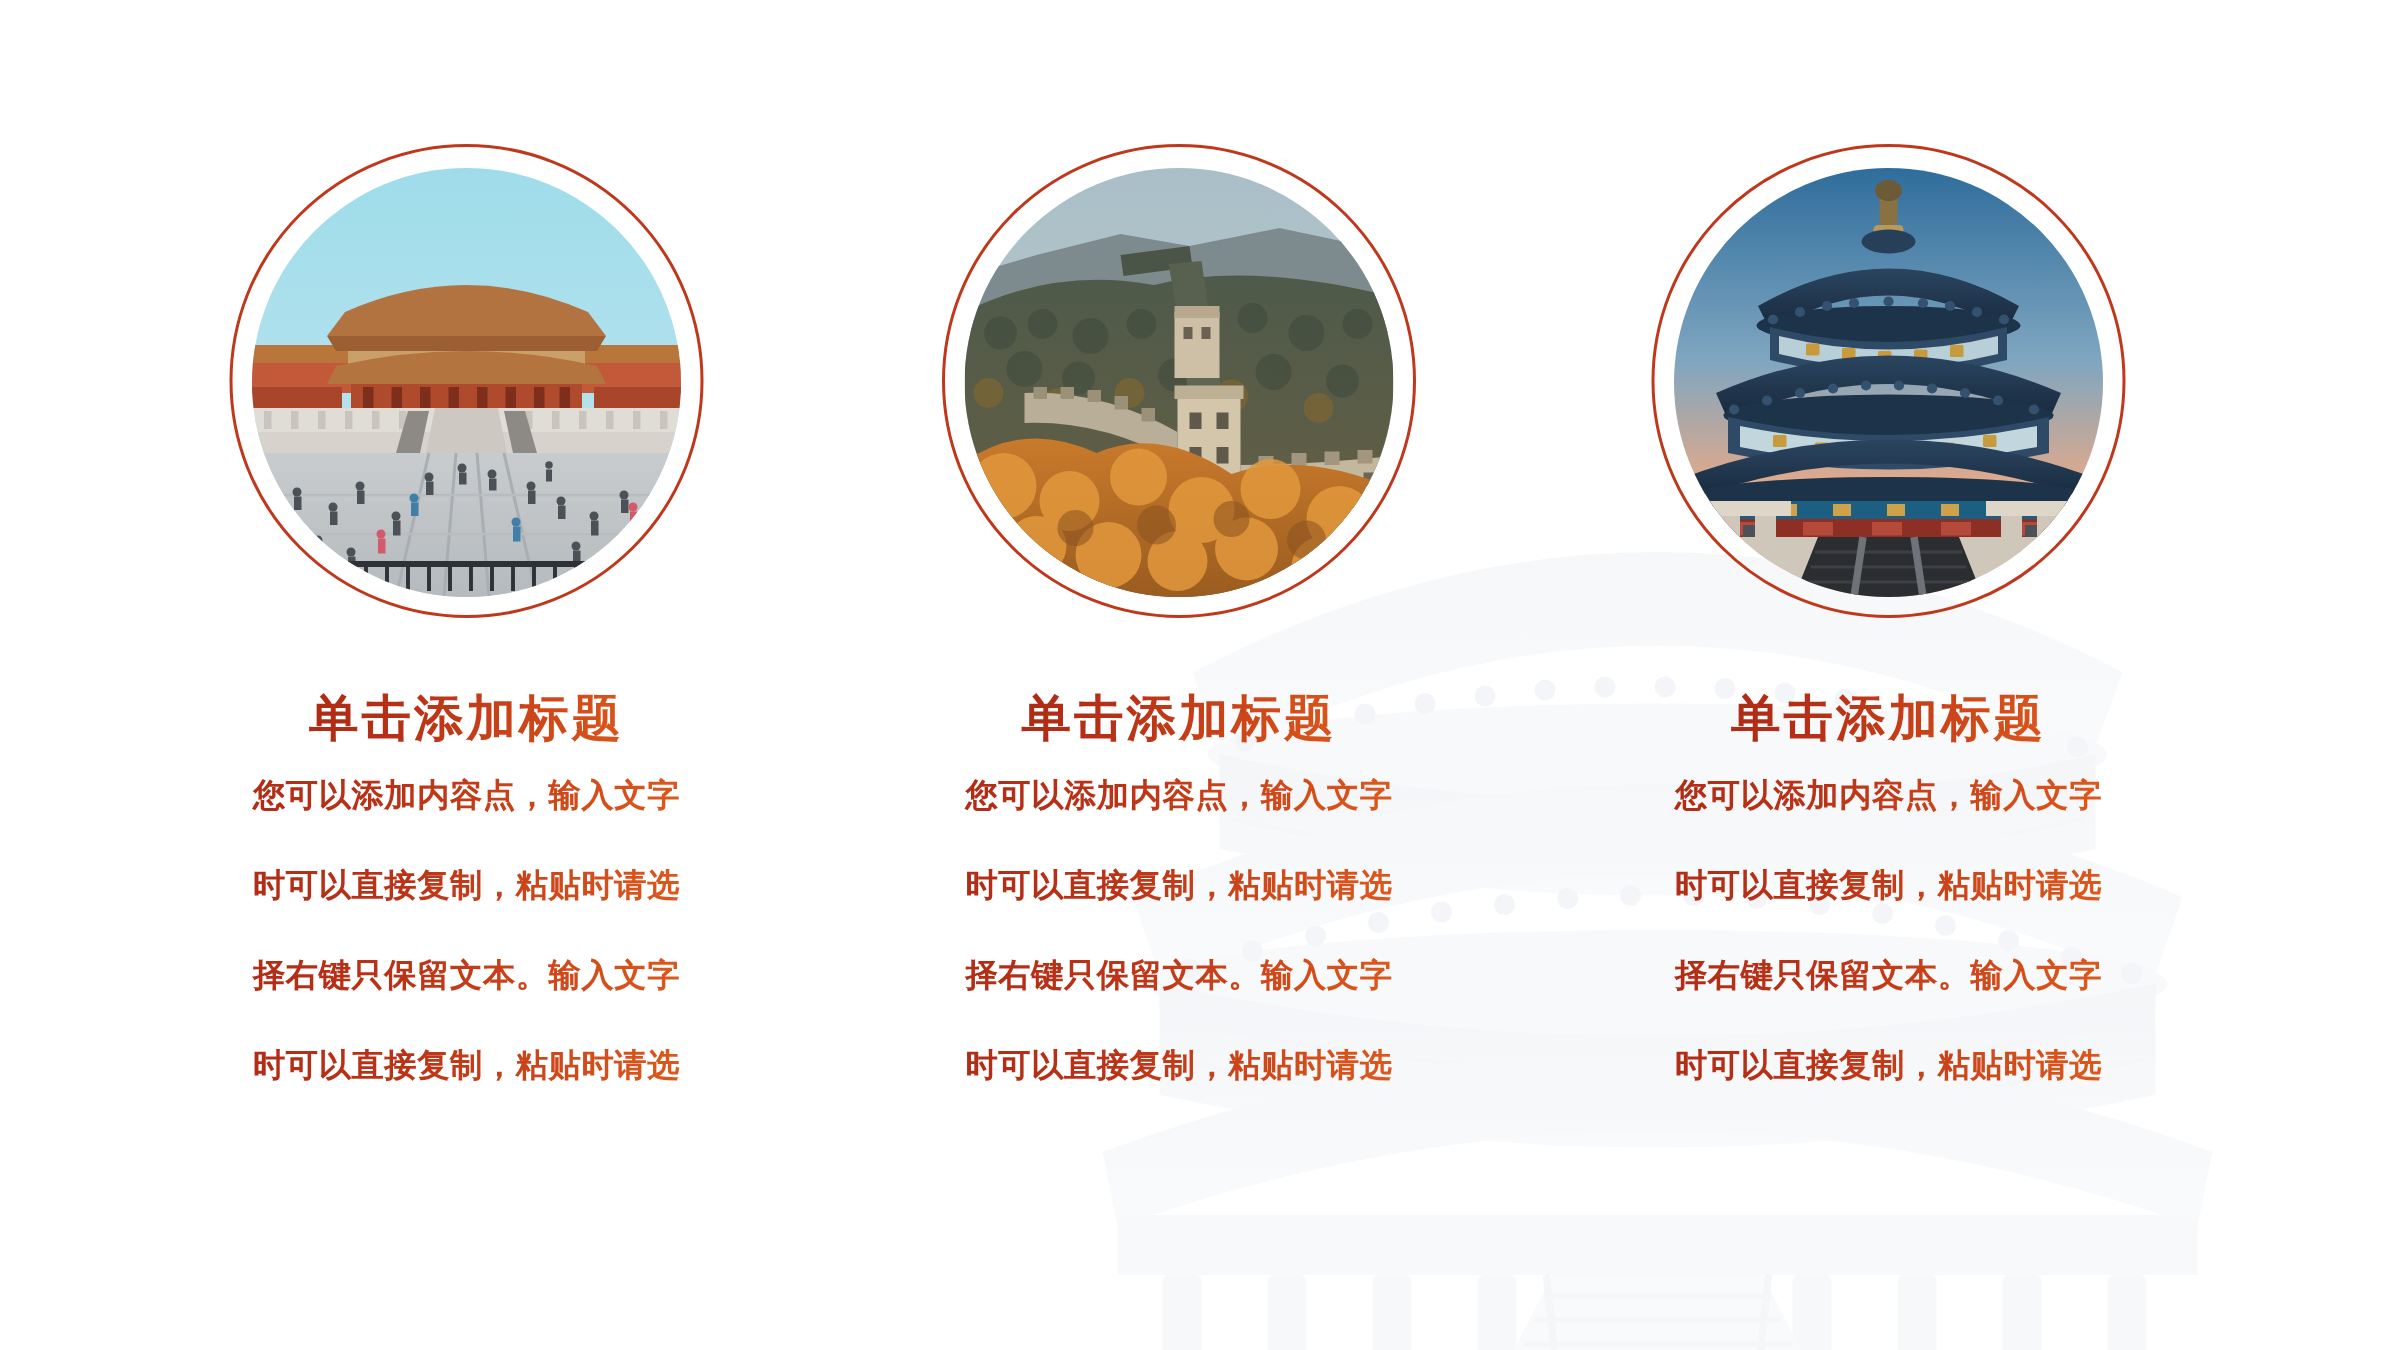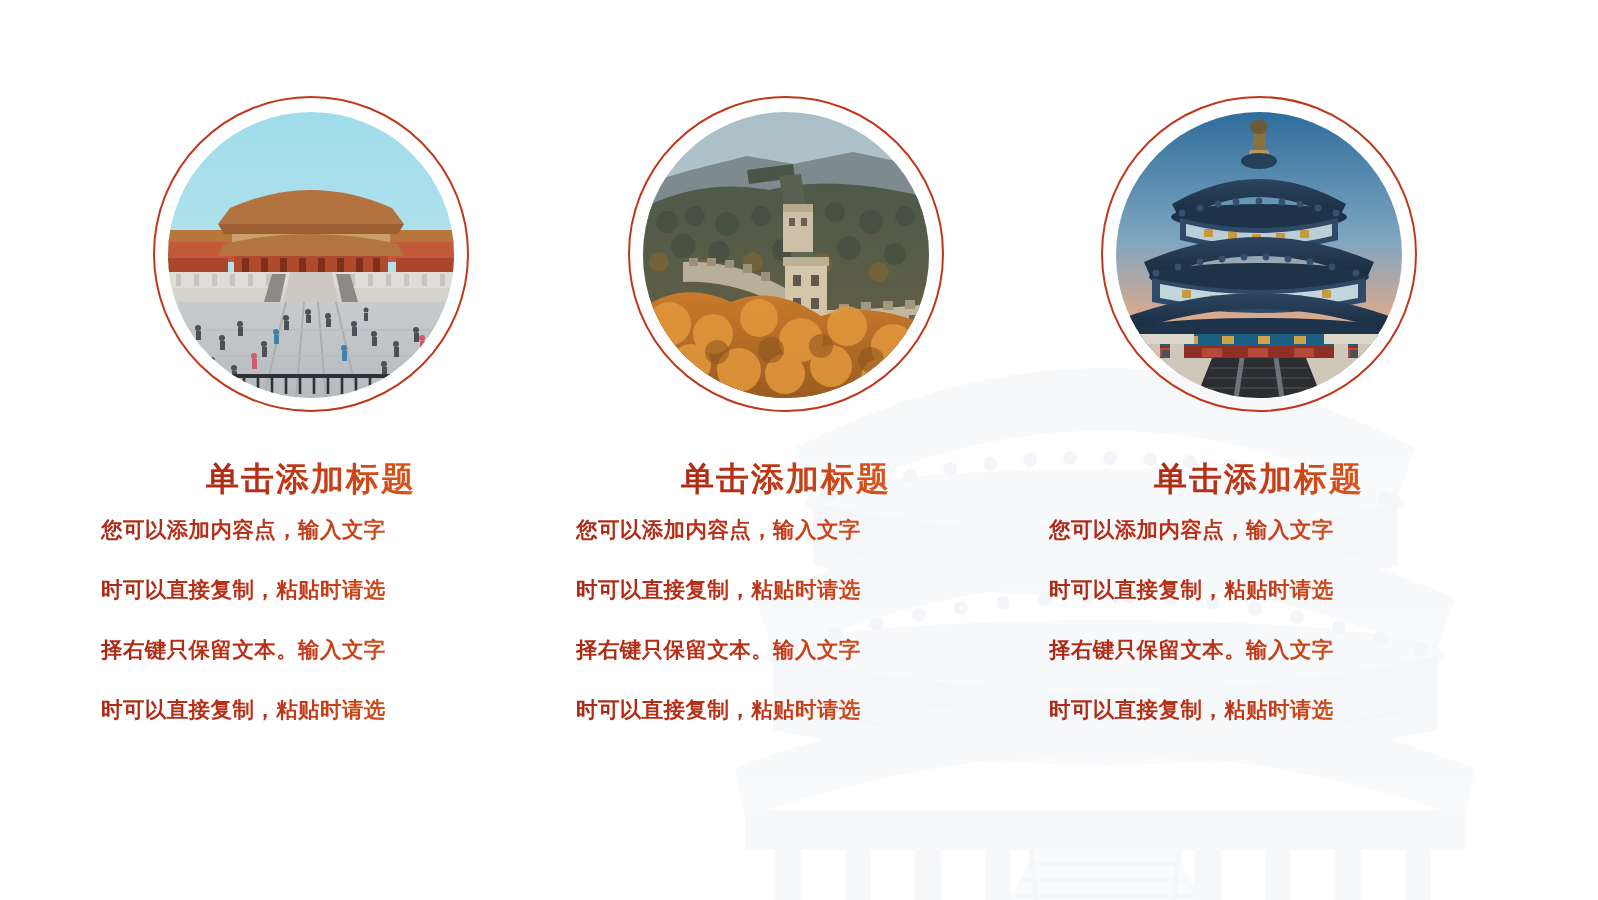--- a/index.html
+++ b/index.html
@@ -42,21 +42,21 @@
   
   .title{
     position:absolute;left:0;right:0;top:459px;text-align:center;
     font-size:33px;font-weight:700;letter-spacing:2px;line-height:40px;
     background:linear-gradient(100deg,#a32414 0%,#b62f16 38%,#d8521a 72%,#e2601b 100%);
     -webkit-background-clip:text;background-clip:text;
     color:transparent;-webkit-text-fill-color:transparent;
     white-space:nowrap;
   }
   .body-lines{
-    position:absolute;left:0;right:0;top:516px;
+    position:absolute;left:0;right:0;top:516px;text-align:center;
   }
   .bline{
     font-size:21.5px;font-weight:700;line-height:28px;letter-spacing:.4px;
     margin-bottom:32px;white-space:nowrap;
     background:linear-gradient(100deg,#ab2815 0%,#bb3317 40%,#d9541b 78%,#e3621c 100%);
     -webkit-background-clip:text;background-clip:text;
     color:transparent;-webkit-text-fill-color:transparent;
   }
   .bline:last-child{margin-bottom:0;}
 </style>

